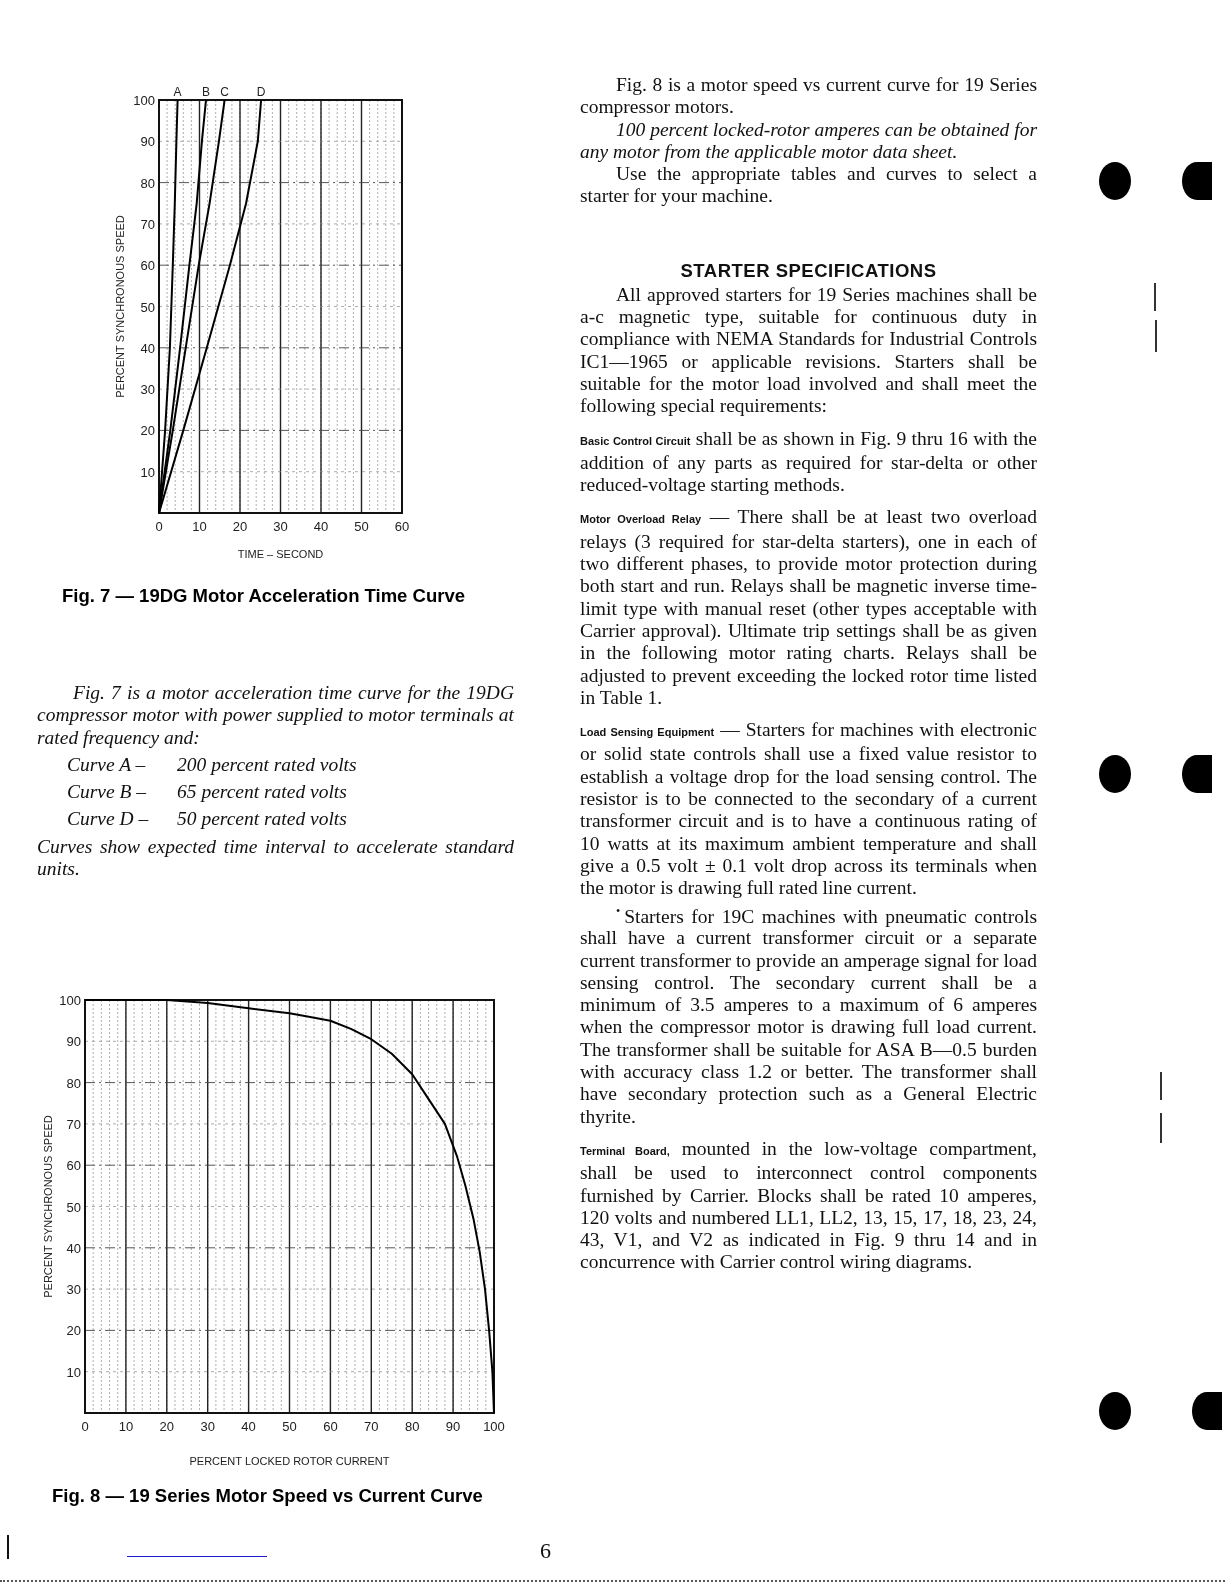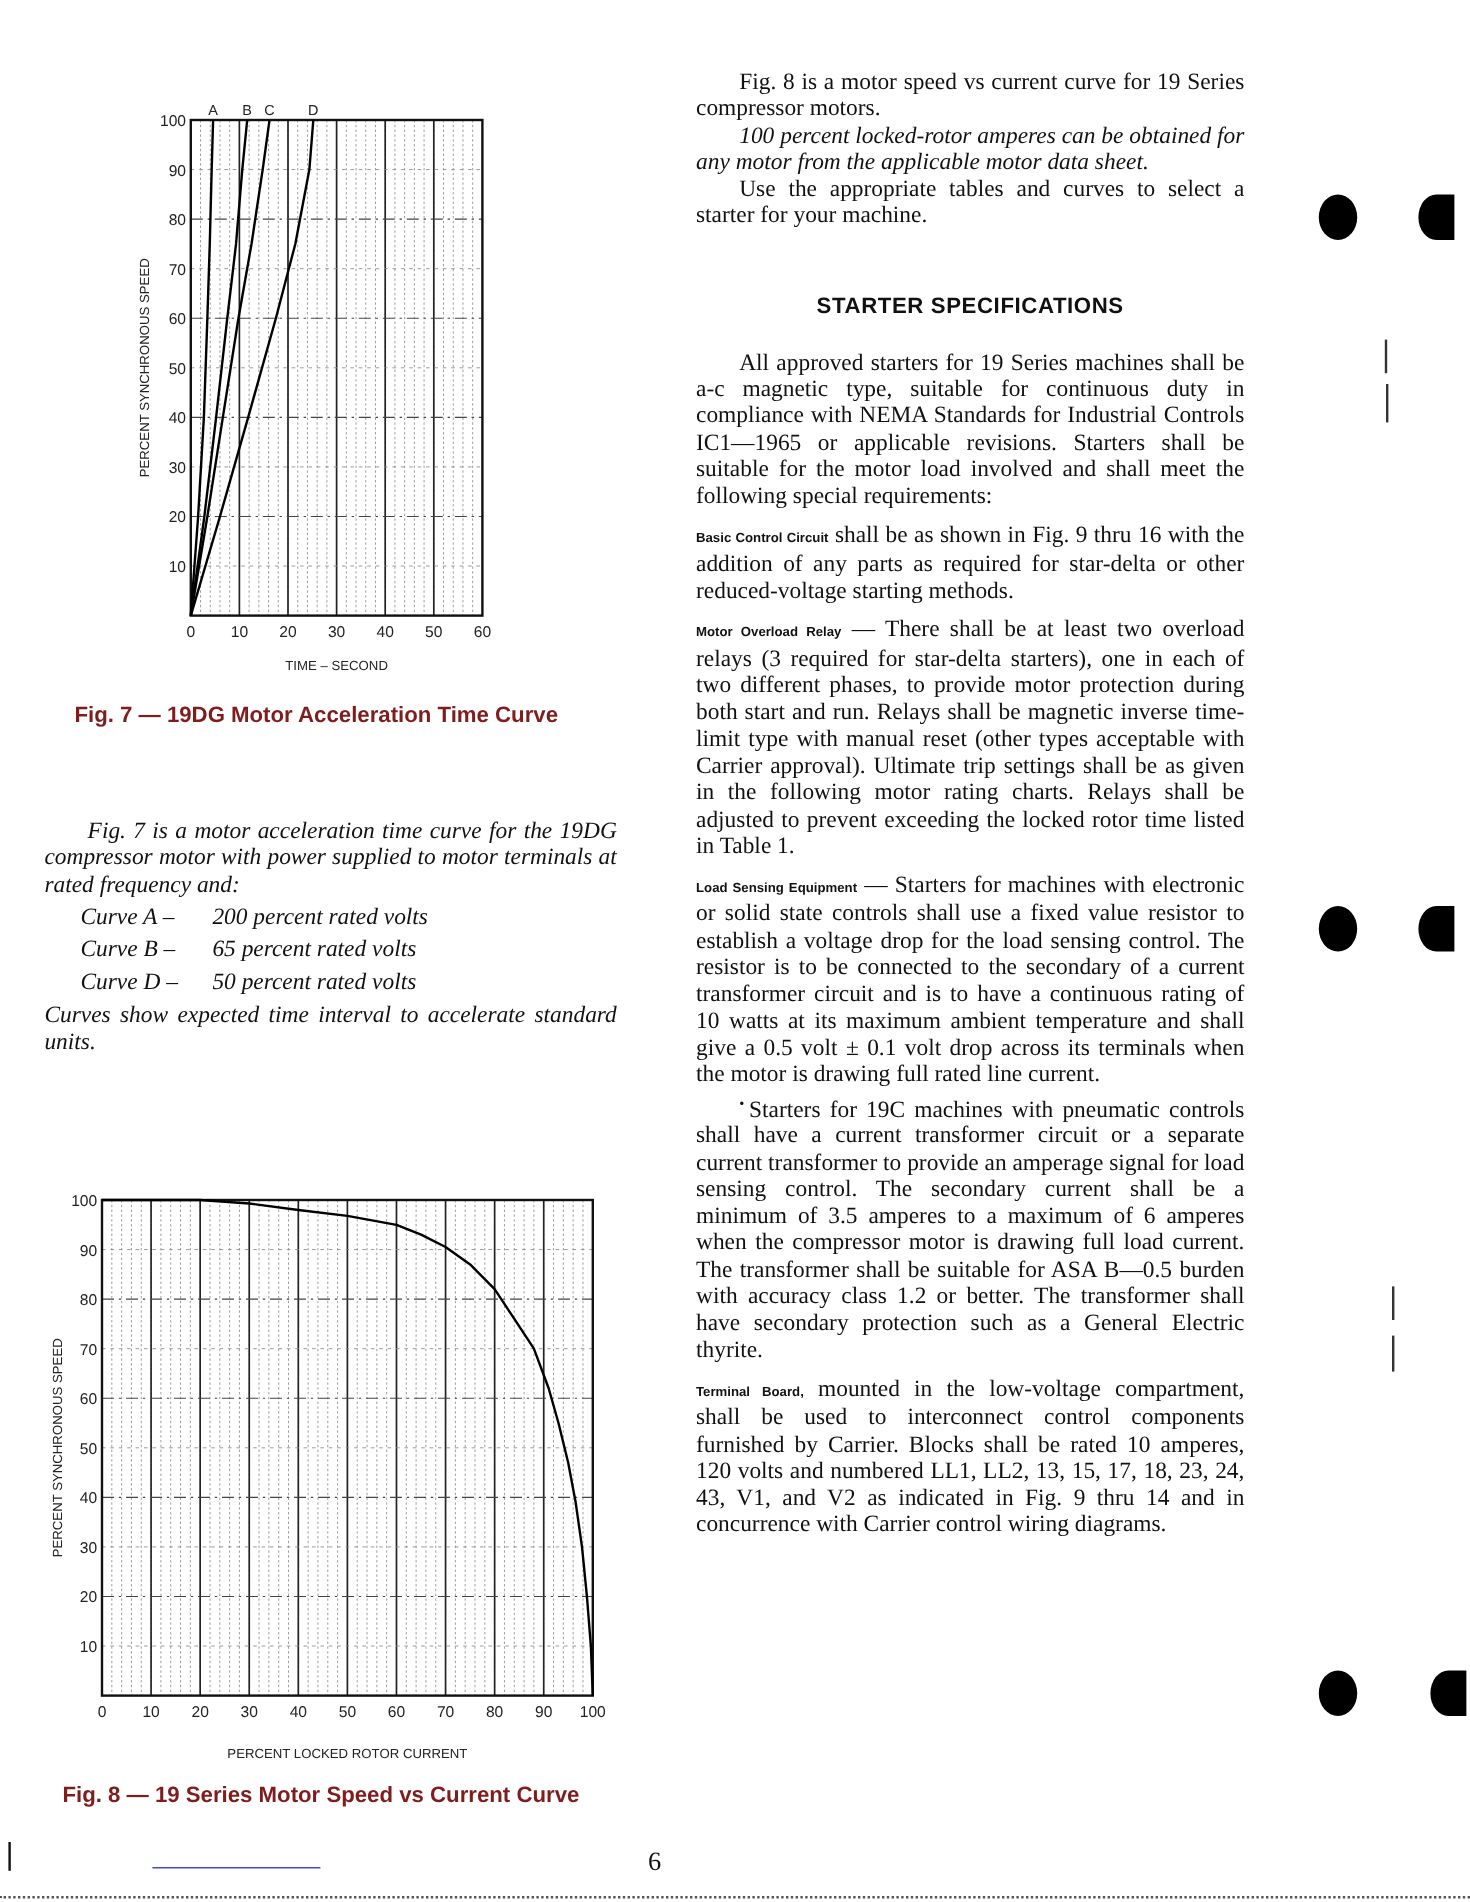--- a/index.html
+++ b/index.html
@@ -2,37 +2,37 @@
 <html><head>
 <meta charset="utf-8">
 <style>
   html, body { margin: 0; padding: 0; background: #ffffff; }
   body { width: 1225px; height: 1585px; position: relative; overflow: hidden; color: #111; }
   .abs { position: absolute; }
 
   
   svg text { font-family: "Liberation Sans", "DejaVu Sans", sans-serif; fill: #222; }
 
-  .caption { font-family: "Liberation Sans", "DejaVu Sans", sans-serif; font-weight: bold; font-size: 18.5px; color: #7f1d1d; white-space: nowrap; }
+  .caption { font-family: "Liberation Sans", "DejaVu Sans", sans-serif; font-weight: bold; font-size: 18.5px; color: #000000; white-space: nowrap; }
 
   .para { font-family: "Liberation Serif", "DejaVu Serif", serif; font-size: 19.5px; line-height: 22.3px; text-align: justify; margin: 0; }
   .indent { text-indent: 36px; }
   .ital { font-style: italic; }
   .runin { font-family: "Liberation Sans", "DejaVu Sans", sans-serif; font-weight: bold; font-size: 11px; }
 
   #left-text { left: 37px; top: 682px; width: 477px; font-style: italic; }
-  #right-col { left: 580px; top: 58px; width: 457px; }
+  #right-col { left: 580px; top: 74px; width: 457px; }
 
   .curve-row { display: flex; font-family: "Liberation Serif", "DejaVu Serif", serif; font-size: 19.5px; line-height: 22.3px; margin-left: 30px; }
   .curve-row .lbl { width: 110px; flex: none; white-space: nowrap; }
   .curve-row .desc { flex: 1; text-align: justify; }
   .gap-sm { margin-top: 5px; }
   .gap-md { margin-top: 10px; }
 
-  #section-heading { font-family: "Liberation Sans", "DejaVu Sans", sans-serif; font-weight: bold; font-size: 18.5px; text-align: center; letter-spacing: 0.5px; margin: 52px 0 26px 0; }
+  #section-heading { font-family: "Liberation Sans", "DejaVu Sans", sans-serif; font-weight: bold; font-size: 18.5px; text-align: center; letter-spacing: 0.5px; margin: 52px 0 2px 0; }
 
   .bullet { font-size: 12px; vertical-align: super; margin-right: 4px; }
 
   #page-number { left: 540px; top: 1538px; font-family: "Liberation Serif", "DejaVu Serif", serif; font-size: 22px; }
   #footer-link { left: 127px; top: 1556px; width: 140px; height: 0; border-top: 1px solid #1a1ad0; }
   #bottom-rule { left: 0; top: 1580px; width: 1225px; height: 0; border-top: 2px dotted #555; }
   #left-tick { left: 7px; top: 1535px; width: 2px; height: 24px; background: #111; }
 
   .dot { position: absolute; background: #000; border-radius: 50%; }
   .dot.full { width: 32px; height: 38px; }

